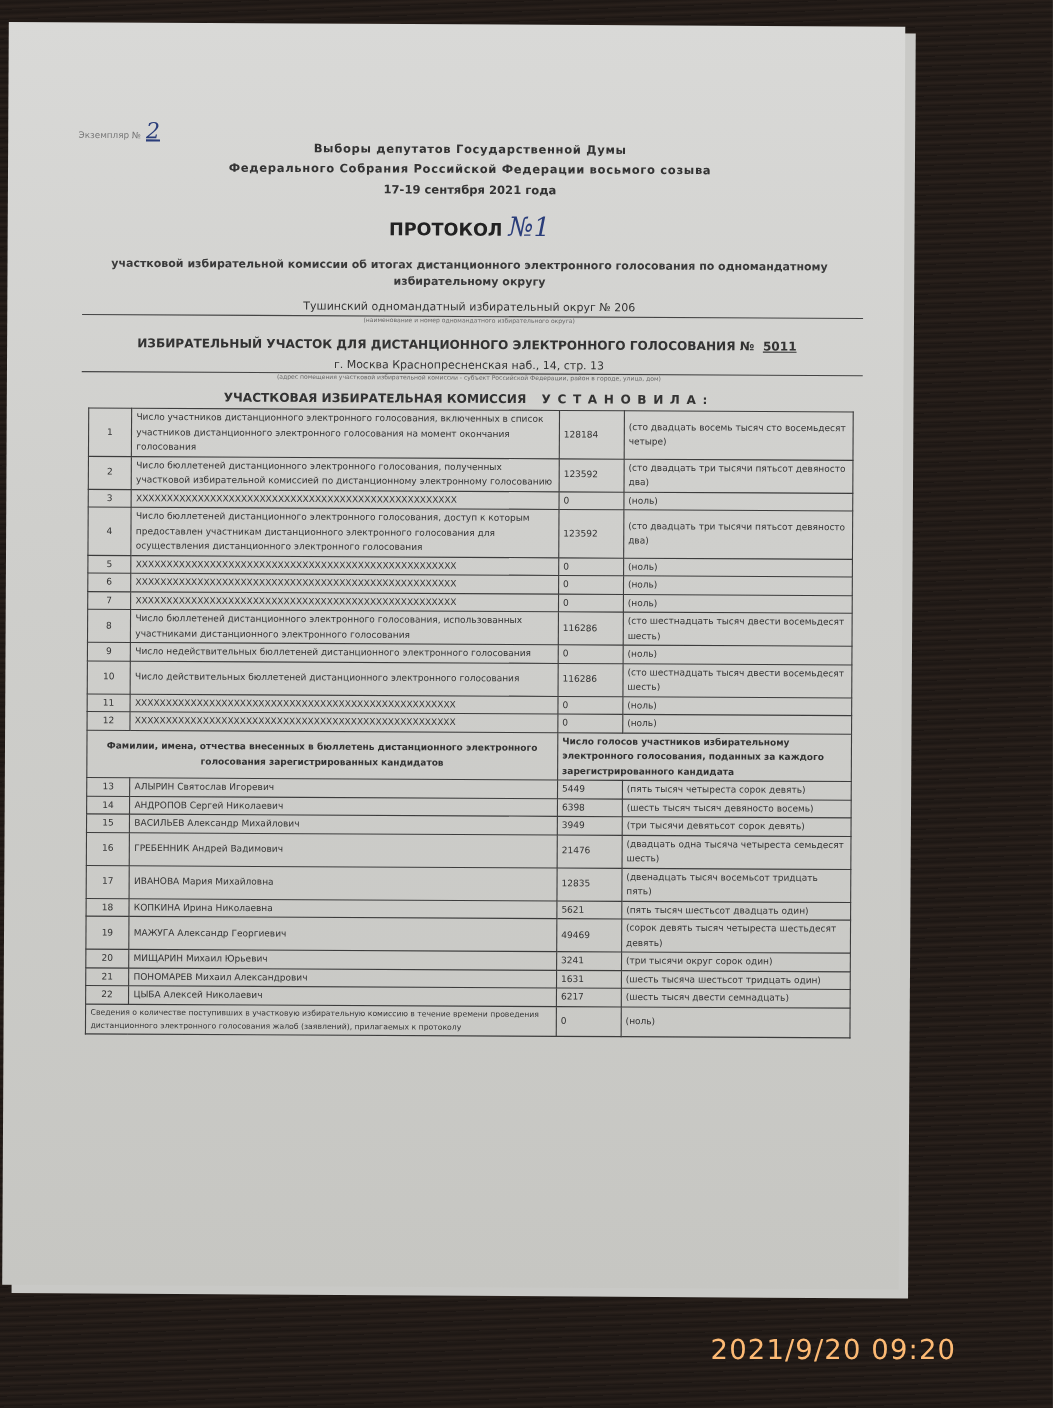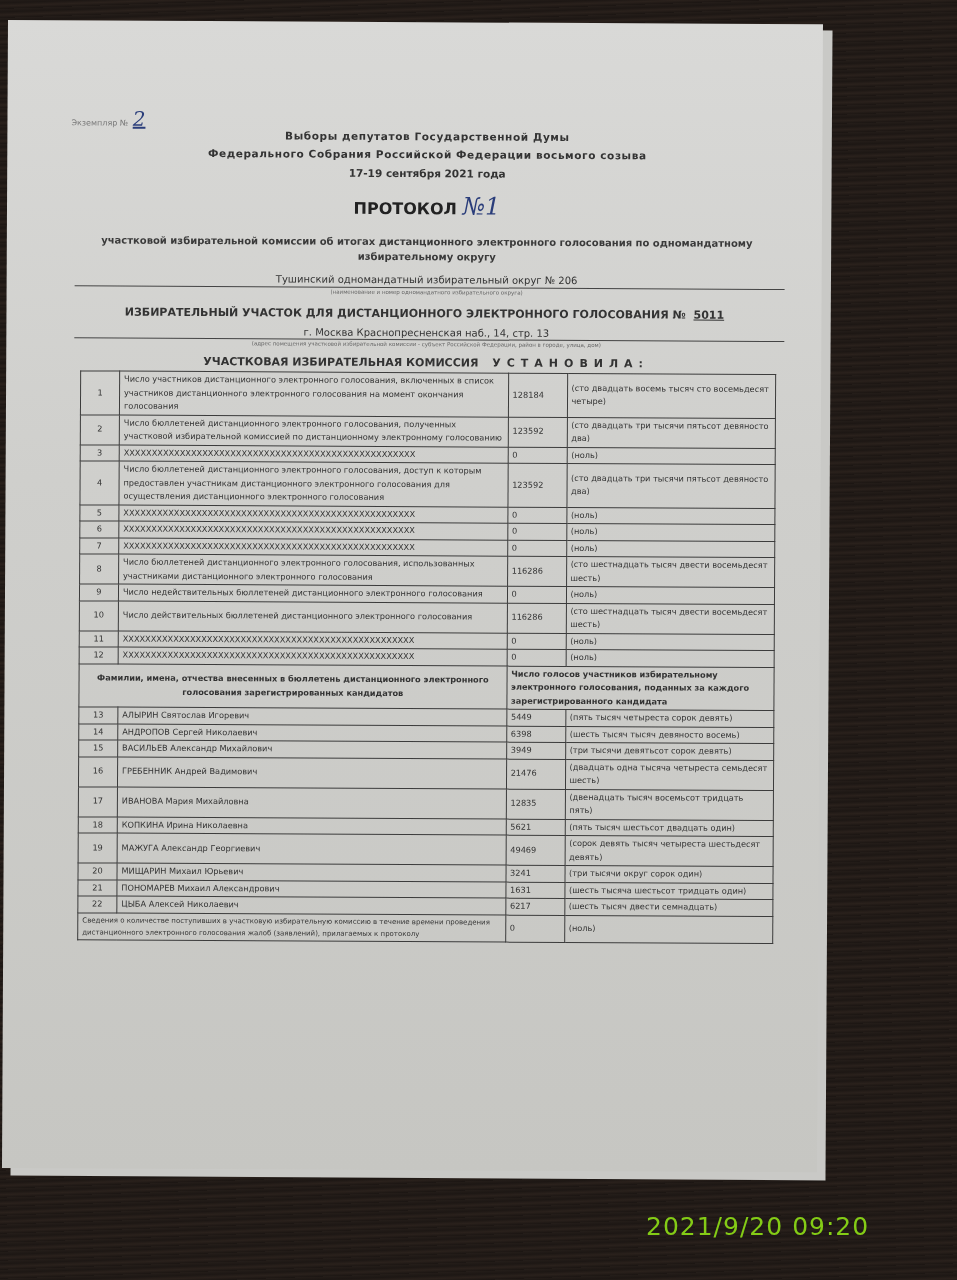--- a/index.html
+++ b/index.html
@@ -48,21 +48,21 @@
   }
   .protocol-table td { border: 1px solid #3c3c3c; padding: 1px 4px; vertical-align: middle; line-height: 13.5px; }
   .protocol-table td.n { width: 30px; text-align: center; }
   .protocol-table td.desc { width: 380px; }
   .protocol-table td.val { width: 50px; margin-left: 42px; }
   .protocol-table td.words { width: 200px; }
   .protocol-table tr.hdr td { font-weight: bold; text-align: center; font-size: 8.2px; }
   .protocol-table tr.hdr td.right { text-align: left; }
   .protocol-table td.small { font-size: 7px; line-height: 12px; }
   .timestamp {
-    position: absolute; left: 646px; top: 1212px; color: #84cc16; font-size: 25px; letter-spacing: 1px;
+    position: absolute; left: 646px; top: 1212px; color: #fdba74; font-size: 25px; letter-spacing: 1px;
     font-family: "DejaVu Sans", sans-serif;
   }
 </style>
 </head>
 <body>
 
 <div class="sheet-under"></div>
 <div class="sheet">
   <div class="copy-no">
     <span>Экземпляр №</span>

